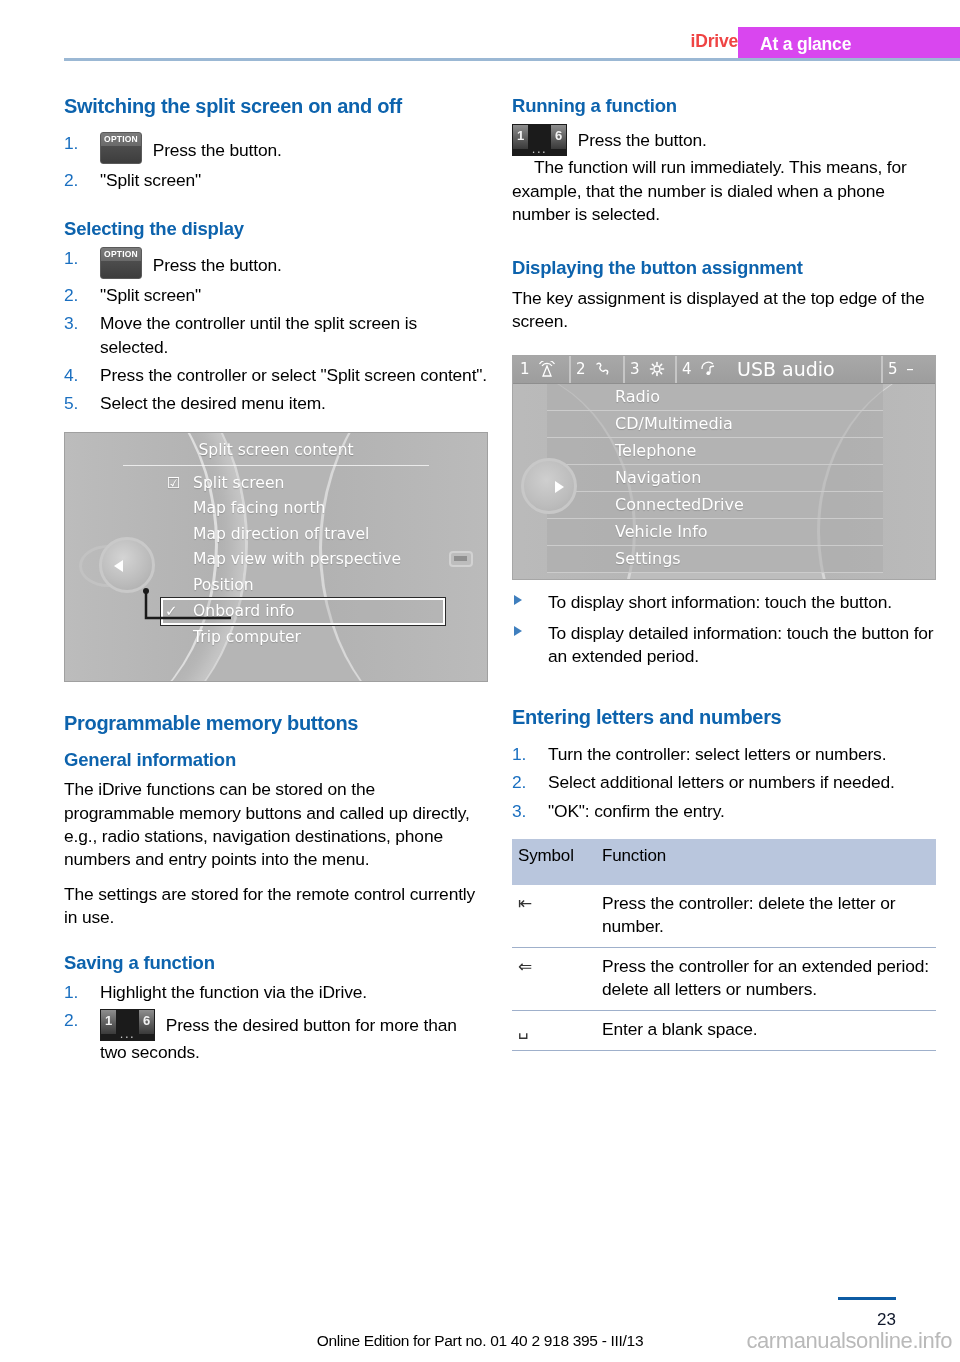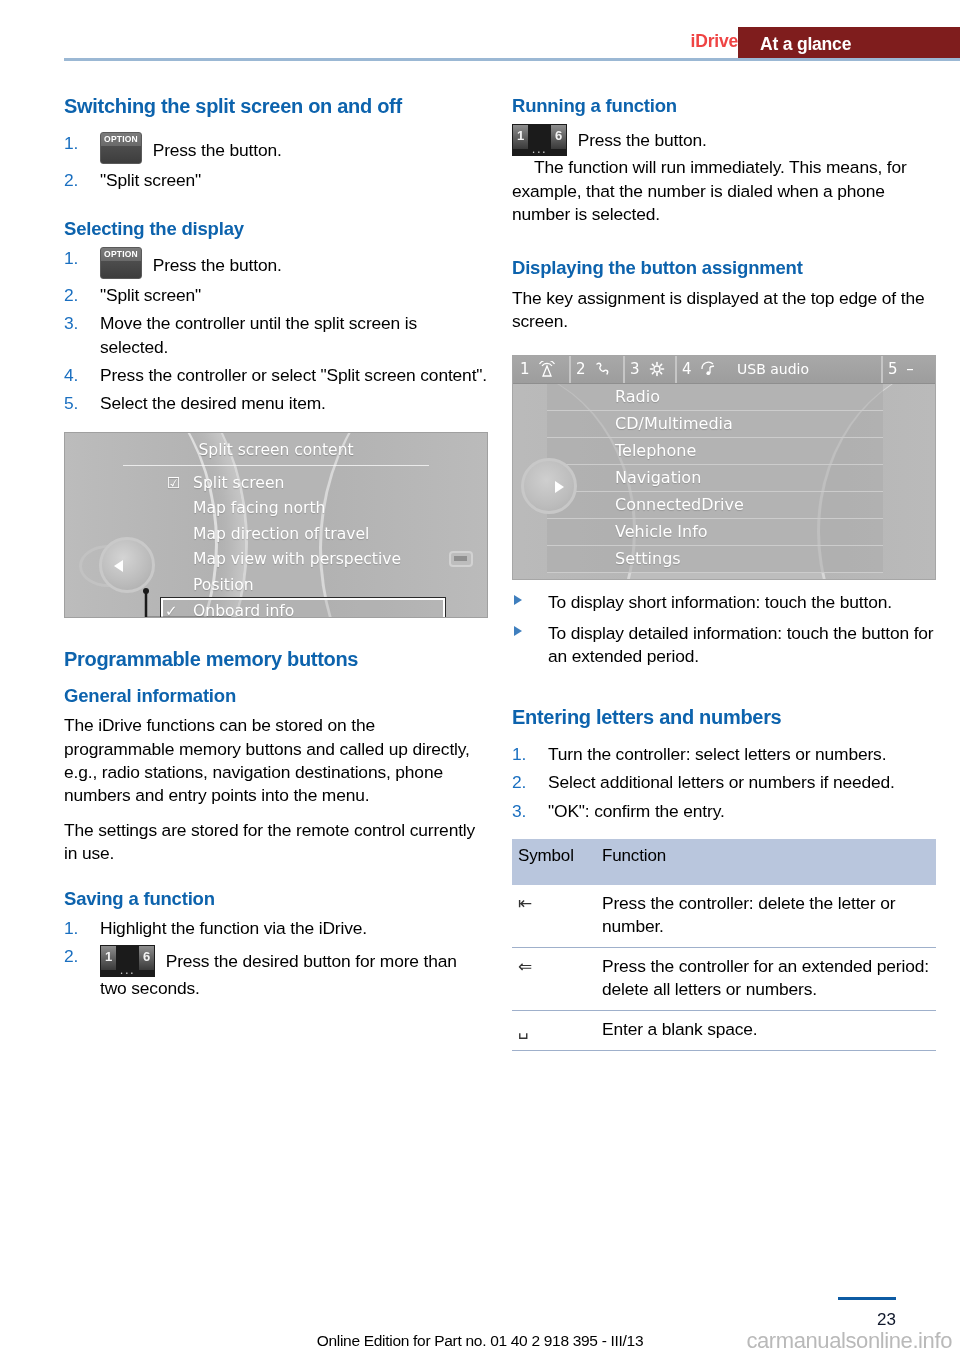--- a/index.html
+++ b/index.html
@@ -40,21 +40,21 @@
     font-weight: bold;
     color: #ef4444;
     letter-spacing: -0.2px;
   }
   .header-tab {
     position: absolute;
     right: 0;
     top: 27px;
     width: 222px;
     height: 34px;
-    background: #7f1d1d;
+    background: #d946ef;
   }
   .header-tab-label {
     position: absolute;
     left: 22px;
     top: 7px;
     font-size: 17.5px;
     font-weight: bold;
     color: #ffffff;
     letter-spacing: -0.2px;
   }
@@ -202,21 +202,21 @@
   }
 
   
   .idrive-shot {
     position: relative;
     width: 424px;
     box-sizing: border-box;
     overflow: hidden;
     background: #b5b5b5;
   }
-  .shot-left { height: 186px; border: 1px solid #a0a0a0; }
+  .shot-left { height: 250px; border: 1px solid #a0a0a0; }
 
   .shot-bg-arc {
     position: absolute;
     left: -120px;
     top: -90px;
     width: 300px;
     height: 400px;
     border-radius: 50%;
     background: linear-gradient(90deg,#c4c4c4 0%, #b0b0b0 100%);
     border-right: 3px solid #d6d6d6;
@@ -403,21 +403,21 @@
   .topbar .seg.s2 { left: 58px; width: 54px; }
   .topbar .seg.s3 { left: 112px; width: 52px; }
   .topbar .seg.s4 { left: 164px; width: 54px; border-right: none; }
   .topbar .lbl-usb {
     position: absolute;
     left: 224px;
     top: 0;
     height: 27px;
     line-height: 27px;
     color: #ffffff;
-    font-size: 14px;
+    font-size: 19px;
     font-family: "DejaVu Sans", sans-serif;
   }
   .topbar .seg.s5 {
     right: 2px;
     left: auto;
     width: 52px;
     border-right: none;
     border-left: 2px solid #c6c6c6;
   }
   .rshot-arc-l {

